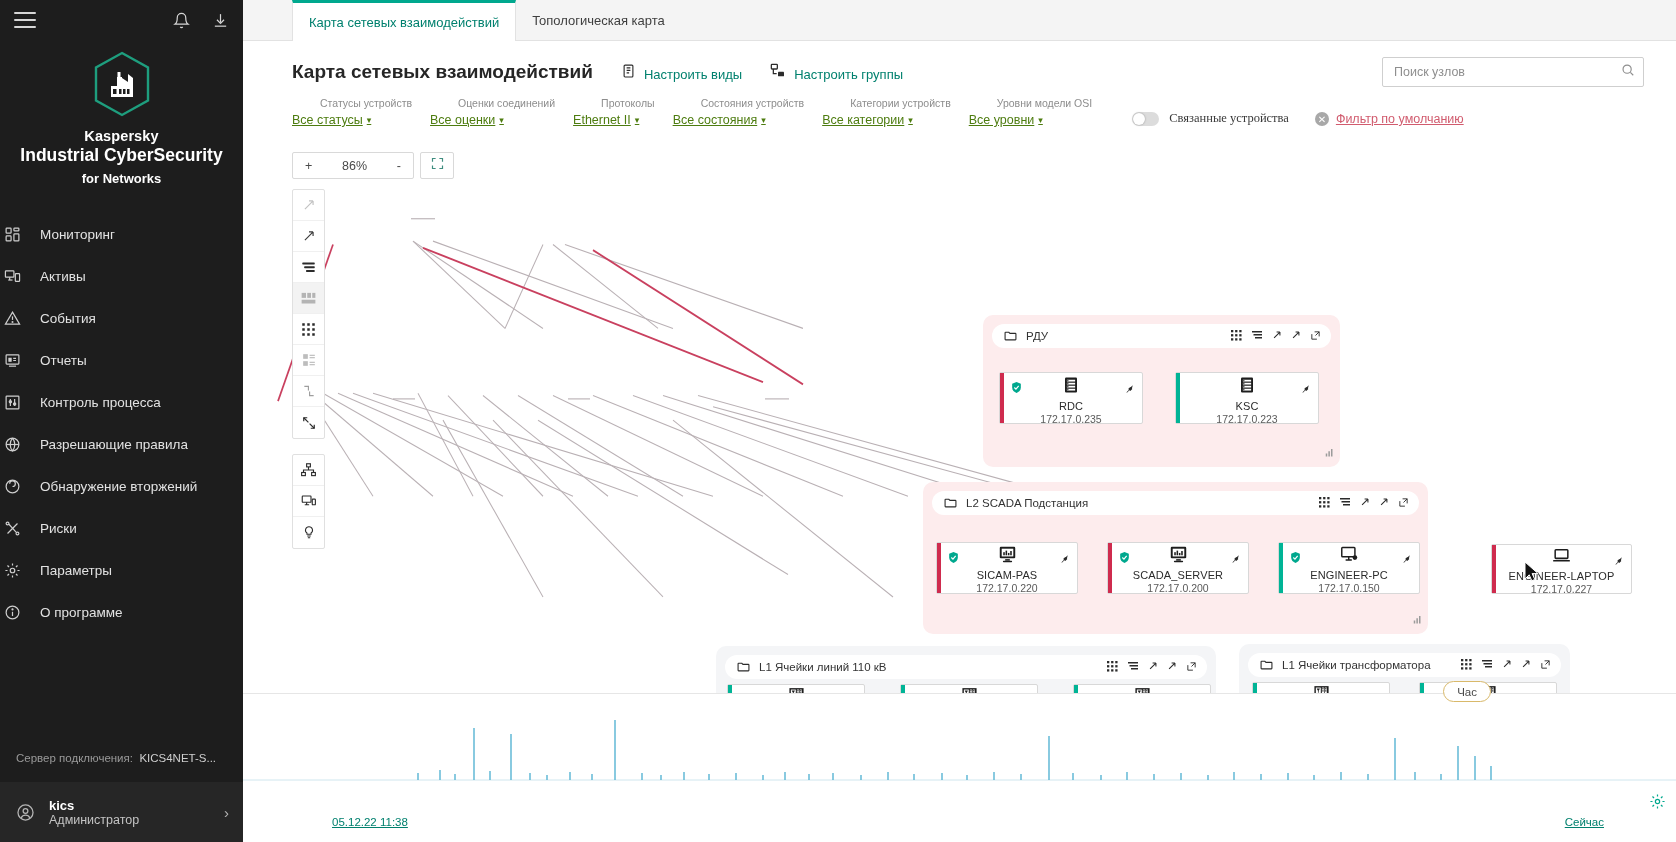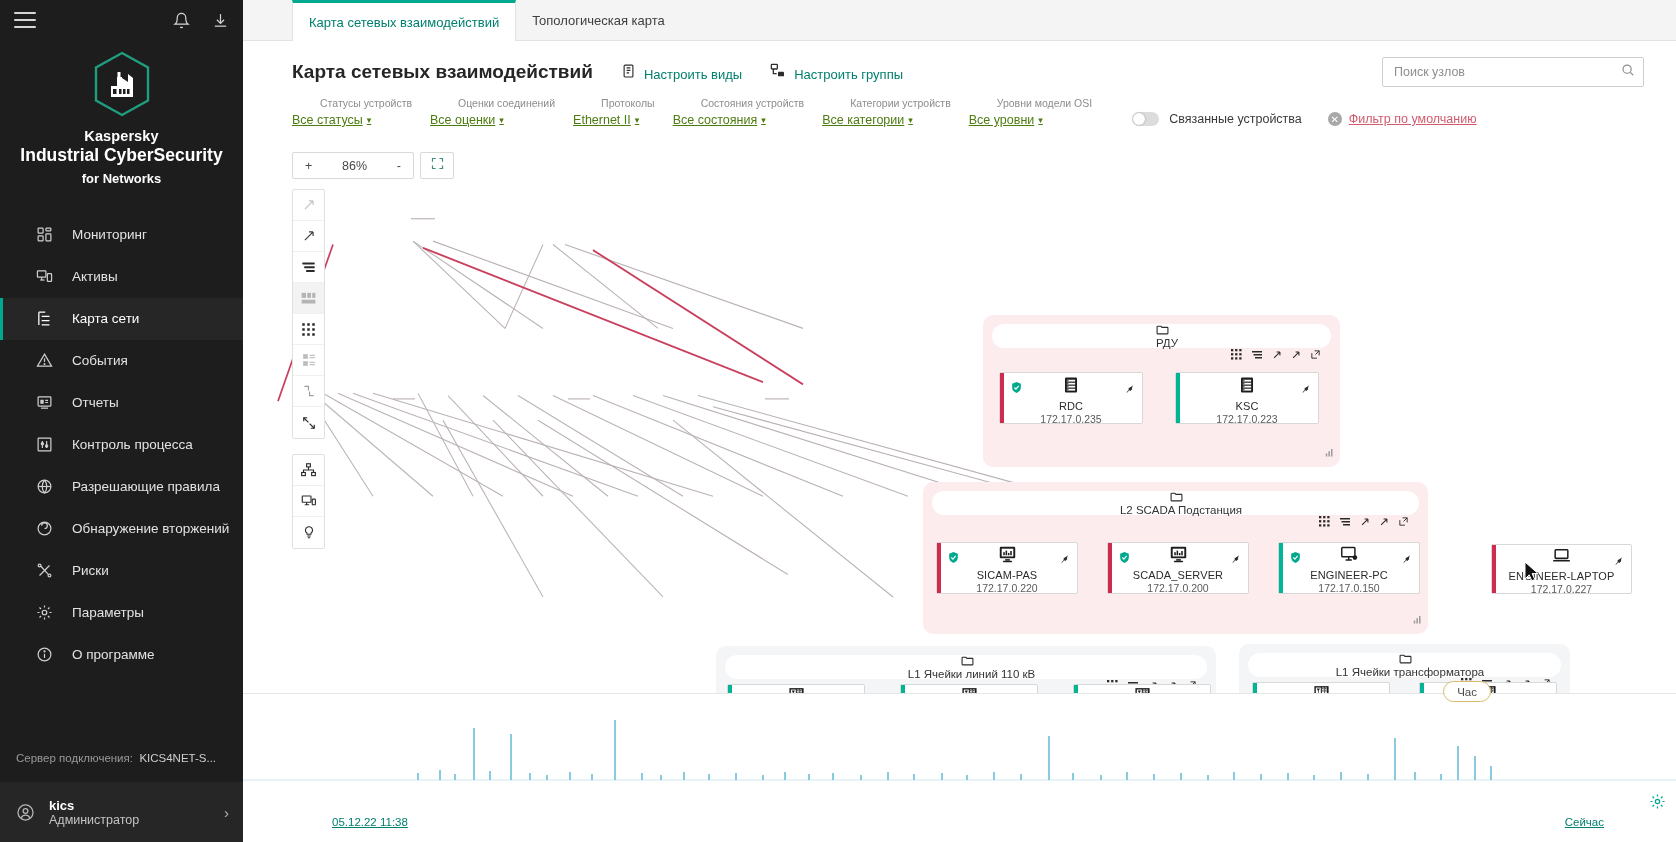--- a/index.html
+++ b/index.html
@@ -26,21 +26,21 @@
 
   .brand { text-align: center; padding: 10px 12px 4px; }
   .hexwrap { display: flex; justify-content: center; margin-bottom: 10px; }
   .brand-k { color: #ffffff; font-size: 14.5px; font-weight: bold; letter-spacing: .1px; }
   .brand-ics { color: #ffffff; font-size: 17.5px; font-weight: bold; line-height: 1.35; }
   .brand-fn { color: #ffffff; font-size: 13px; font-weight: bold; margin-top: 3px; }
 
   .nav { margin-top: 24px; display: flex; flex-direction: column; }
   .nav-item {
     position: relative; height: 42px; display: flex; align-items: center;
-    gap: 17px; padding-left: 34px; color: #e2e2e2; font-size: 13.5px;
+    gap: 17px; padding-left: 2px; color: #e2e2e2; font-size: 13.5px;
     cursor: pointer;
   }
   .nav-item .nvi { width: 21px; display: flex; justify-content: center; color: #cfcfcf; }
   .nav-item.active { background: #262626; color: #ffffff; }
   .nav-item.active::before {
     content: ""; position: absolute; left: 0; top: 0; bottom: 0; width: 3px; background: #00a88e;
   }
   .sb-spacer { flex: 1; }
   .sb-conn { font-size: 11.5px; color: #9a9a9a; padding: 0 0 18px 16px; white-space: nowrap; }
   .sb-conn b { color: #cfcfcf; font-weight: normal; }
@@ -79,21 +79,21 @@
                      color: #3a3a3a; font-family: "Liberation Sans", sans-serif; }
   .searchbox input::placeholder { color: #8e8e8e; }
 
   
   .filters { padding: 10px 32px 0 49px; display: flex; align-items: flex-end; gap: 0; }
   .fgroup { margin-right: 18px; display: flex; flex-direction: column; }
   .flabel { font-size: 10.5px; color: #8d8d8d; margin-bottom: 4px; white-space: nowrap; margin-left: 28px; }
   .fval { font-size: 12.5px; color: #4d7c0f; text-decoration: underline;
           cursor: pointer; white-space: nowrap; display: flex; align-items: center; gap: 4px; }
   .fval .car { font-size: 9px; text-decoration: none; }
-  .toggle-wrap { display: flex; align-items: center; gap: 10px; margin-left: 22px; padding-bottom: 1px; }
+  .toggle-wrap { display: flex; align-items: center; gap: 10px; margin-left: 22px; padding-bottom: 1px; font-family: Liberation Serif, serif; }
   .toggle { width: 27px; height: 14px; border-radius: 8px; background: #dcdcdc;
             position: relative; cursor: pointer; }
   .toggle i { position: absolute; left: 1px; top: 1px; width: 12px; height: 12px;
               border-radius: 50%; background: #fff; box-shadow: 0 0 2px rgba(0,0,0,.35); }
   .toggle-lbl { font-size: 12.5px; color: #3a3a3a; white-space: nowrap; }
   .reset { display: flex; align-items: center; gap: 7px; margin-left: 26px; padding-bottom: 1px;
            cursor: pointer; }
   .reset-x { width: 14px; height: 14px; border-radius: 50%; background: #a8a8a8; color: #fff;
              font-size: 10px; display: flex; align-items: center; justify-content: center; }
   .reset-lbl { font-size: 12.5px; color: #d15b6e; text-decoration: underline; white-space: nowrap; }
@@ -124,21 +124,21 @@
 
   
   .map { position: absolute; inset: 0; }
   .edges { position: absolute; inset: 0; width: 100%; height: 100%; }
 
   .group { position: absolute; border-radius: 10px; }
   .group.red { background: #fdeced; }
   .group.grey { background: #f4f5f7; }
   .ghead { position: absolute; left: 9px; right: 9px; top: 9px; height: 24px;
            background: #fff; border-radius: 13px; display: flex; align-items: center;
-           padding: 0 10px 0 12px; font-size: 11.5px; color: #333; flex-direction: column; }
+           padding: 0 10px 0 12px; font-size: 11.5px; color: #333; }
   .ghead .gname { margin-left: 9px; }
   .ghead .gicons { margin-left: auto; display: flex; align-items: center; gap: 9px; color: #333; }
   .gresize { position: absolute; right: 6px; bottom: 5px; color: #9b9b9b; }
 
   .node { position: absolute; background: #fff; border: 1px solid #d8d8d8;
           border-radius: 2px; display: flex; flex-direction: column;
           align-items: center; justify-content: center; cursor: pointer; }
   .node .bar { position: absolute; left: 0; top: 0; bottom: 0; width: 4px; }
   .node .st { position: absolute; left: 10px; top: 7px; width: 13px; height: 13px; }
   .node .pin { position: absolute; right: 8px; top: 7px; color: #2b2b2b; }
@@ -229,32 +229,20 @@
       <div class="nav-item">
         <span class="nvi">
           <svg width="17" height="17" viewBox="0 0 24 24" fill="none" stroke="#cfcfcf" stroke-width="1.7">
             <rect x="2" y="4" width="12" height="9" rx="1"></rect>
               <path d="M6 17h6"></path>
               <path d="M8 13v4"></path>
             <rect x="16" y="8" width="6" height="11" rx="1"></rect>
           </svg>
         </span>
         <span>Активы</span>
-      </div>
-      <div class="nav-item active">
-        <span class="nvi">
-          <svg width="17" height="17" viewBox="0 0 24 24" fill="none" stroke="#ffffff" stroke-width="1.8">
-            <path d="M4 3v18"></path>
-              <path d="M4 3h9"></path>
-              <path d="M8 9h11"></path>
-              <path d="M8 15h11"></path>
-              <path d="M8 21h11"></path>
-          </svg>
-        </span>
-        <span>Карта сети</span>
       </div>
       <div class="nav-item">
         <span class="nvi">
           <svg width="17" height="17" viewBox="0 0 24 24" fill="none" stroke="#cfcfcf" stroke-width="1.7">
             <path d="M12 3L22 20H2z"></path>
               <path d="M12 9v5"></path>
               <circle cx="12" cy="17" r=".6" fill="#cfcfcf"></circle>
           </svg>
         </span>
         <span>События</span>

